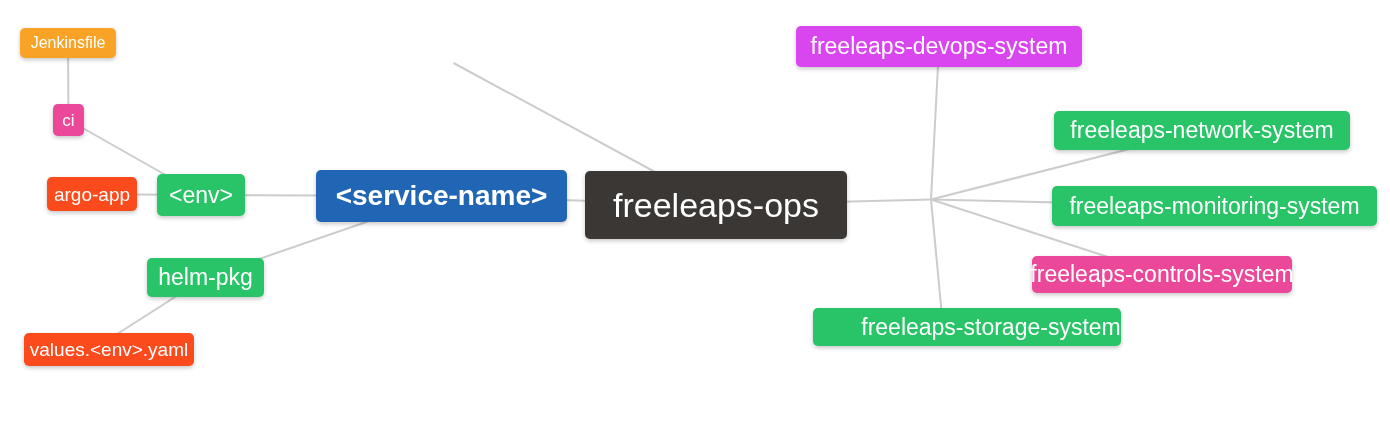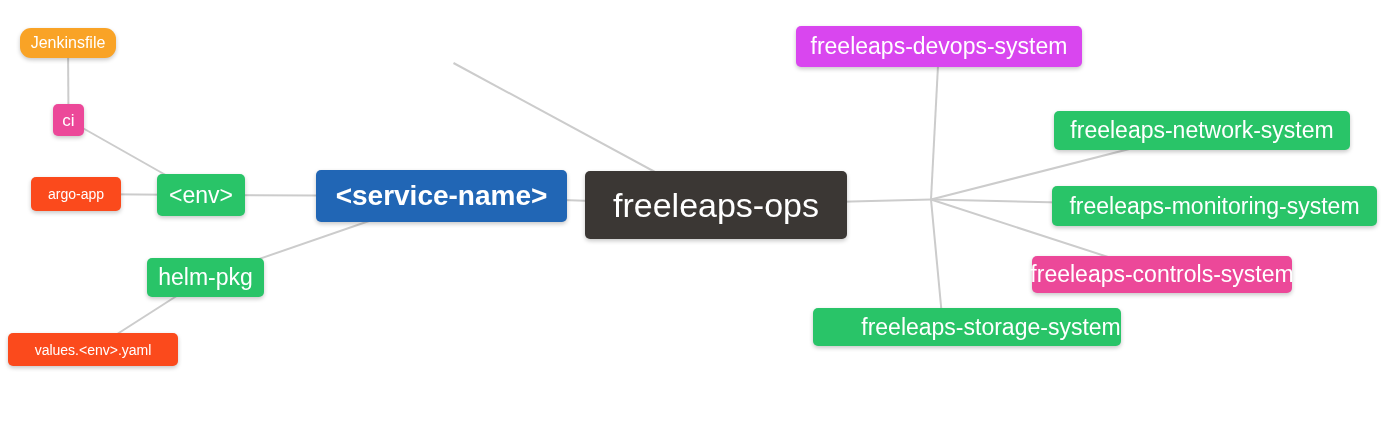--- a/index.html
+++ b/index.html
@@ -30,23 +30,23 @@
     align-items: center;
     justify-content: center;
     color: #ffffff;
     border-radius: 5px;
     white-space: nowrap;
     box-shadow: 0 2px 4px rgba(0,0,0,0.22);
     cursor: pointer;
     line-height: 1;
     user-select: none;
   }
-  .size-16 { font-size: 16px; border-radius: 11px; }
+  .size-16 { font-size: 16px; }
   .size-17 { font-size: 17px; }
-  .size-19 { font-size: 14px; }
+  .size-19 { font-size: 19px; margin-left: 16px; }
   .size-23 { font-size: 23px; }
   .size-28 { font-size: 28px; }
   .size-34 { font-size: 34px; }
 </style>
 </head>
 <body>
 
 <div id="canvas">
   <svg id="edges">
       <line x1="68" y1="43" x2="68.5" y2="120" stroke="#CCCCCC" stroke-width="2"></line>

